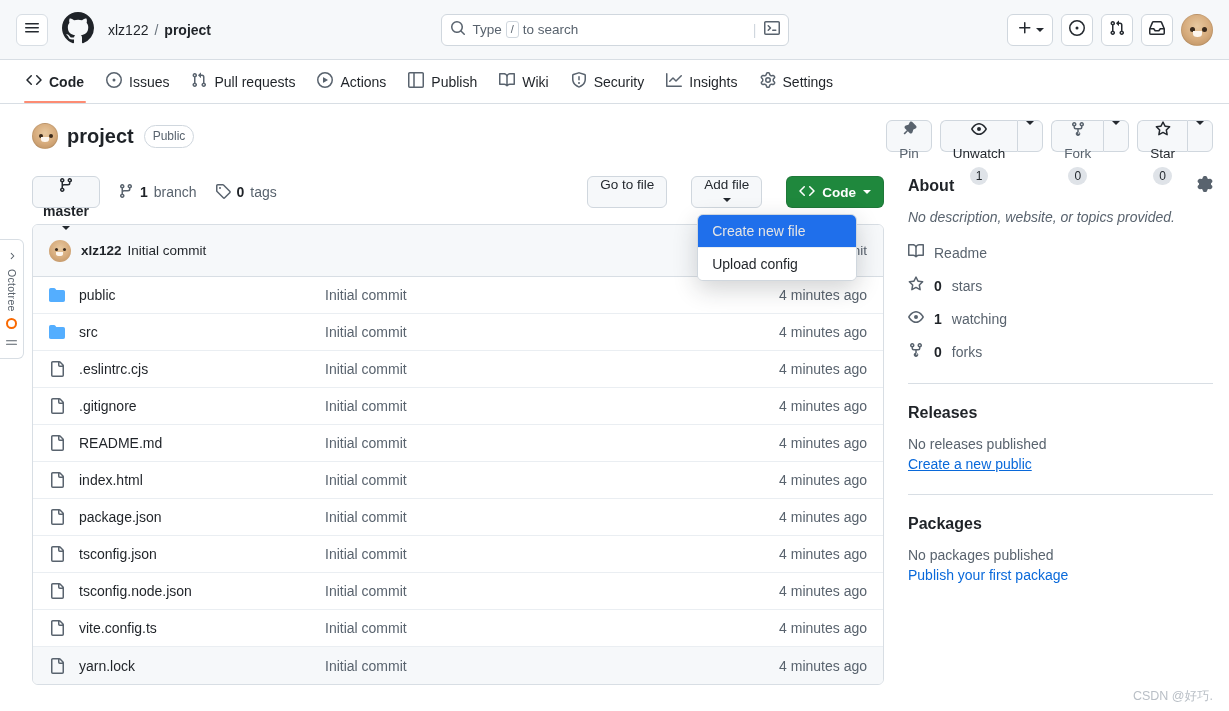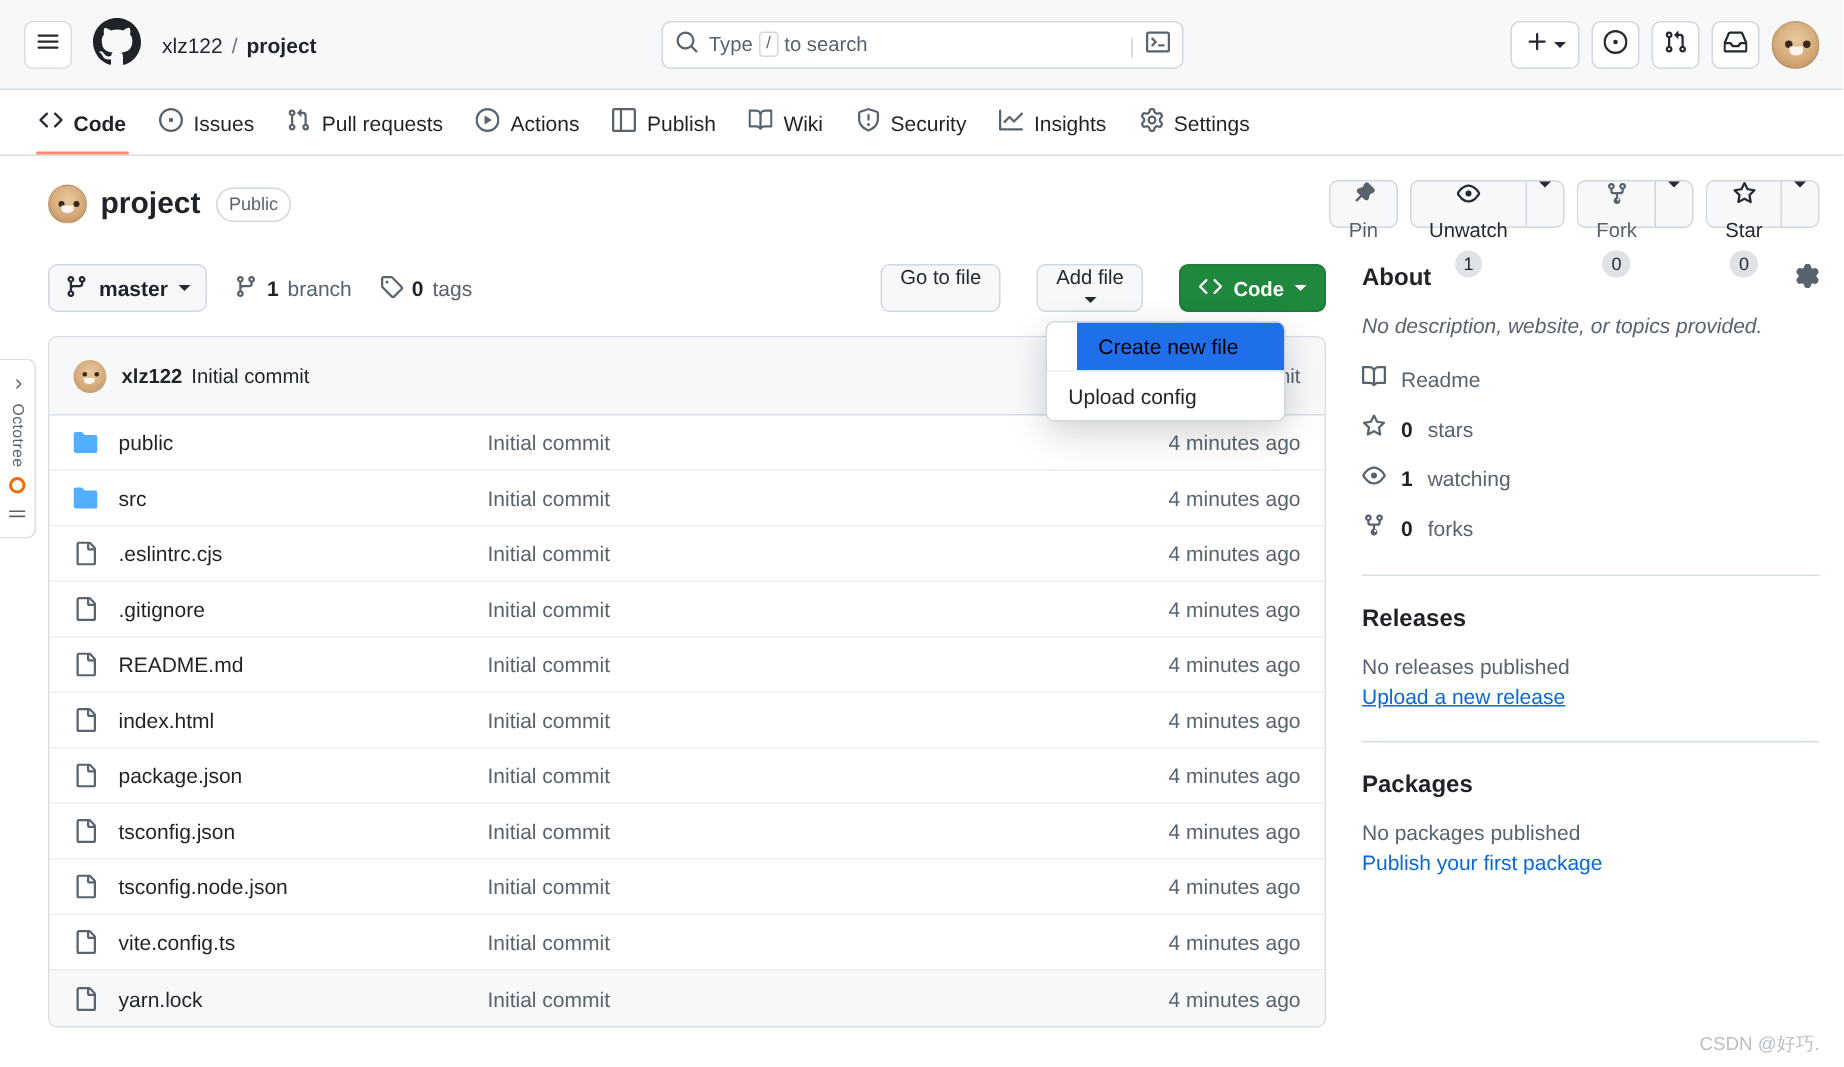--- a/index.html
+++ b/index.html
@@ -235,20 +235,21 @@
   }
   .branch-btn {
     height: 32px;
     border: 1px solid #d0d7de;
     border-radius: 6px;
     background: #f6f8fa;
     display: flex; align-items: center;
     padding: 0 10px; gap: 7px;
     font-size: 14px; font-weight: bold;
     cursor: pointer;
+    flex-direction: column;
   }
   .meta-link {
     display: flex; align-items: center; gap: 6px;
     margin-left: 18px;
     font-size: 14px;
     color: #59636e;
     cursor: pointer;
   }
   .meta-link b { color: #1f2328; }
   .toolbar-right { margin-left: auto; display: flex; align-items: center; gap: 24px; position: relative; }
@@ -287,21 +288,21 @@
     transform: rotate(45deg);
   }
   .dd-item {
     padding: 8px 14px;
     font-size: 14px;
     cursor: pointer;
     position: relative;
     background: #ffffff;
     color: #1f2328;
   }
-  .dd-item.selected { background: #1f6feb; color: #000000; margin-left: 20px; }
+  .dd-item.selected { background: #1f6feb; color: #e5e5e5; }
   .dd-item + .dd-item { border-top: 1px solid #eaeef2; }
 
   
   .file-table {
     border: 1px solid #d8dee4;
     border-radius: 6px;
     overflow: hidden;
     background: #ffffff;
   }
   .commit-bar {
@@ -875,21 +876,21 @@
           <b>0</b>
           <span>forks</span>
         </div>
       </div>
 
       <hr class="side-sep">
 
       <div class="side-section">
         <div class="side-sub">Releases</div>
         <div class="side-empty">No releases published</div>
-        <a class="side-a underlined">Upload a new release</a>
+        <a class="side-a underlined">Create a new public</a>
       </div>
 
       <hr class="side-sep">
 
       <div class="side-section">
         <div class="side-sub">Packages</div>
         <div class="side-empty">No packages published</div>
         <a class="side-a">Publish your first package</a>
       </div>
 

